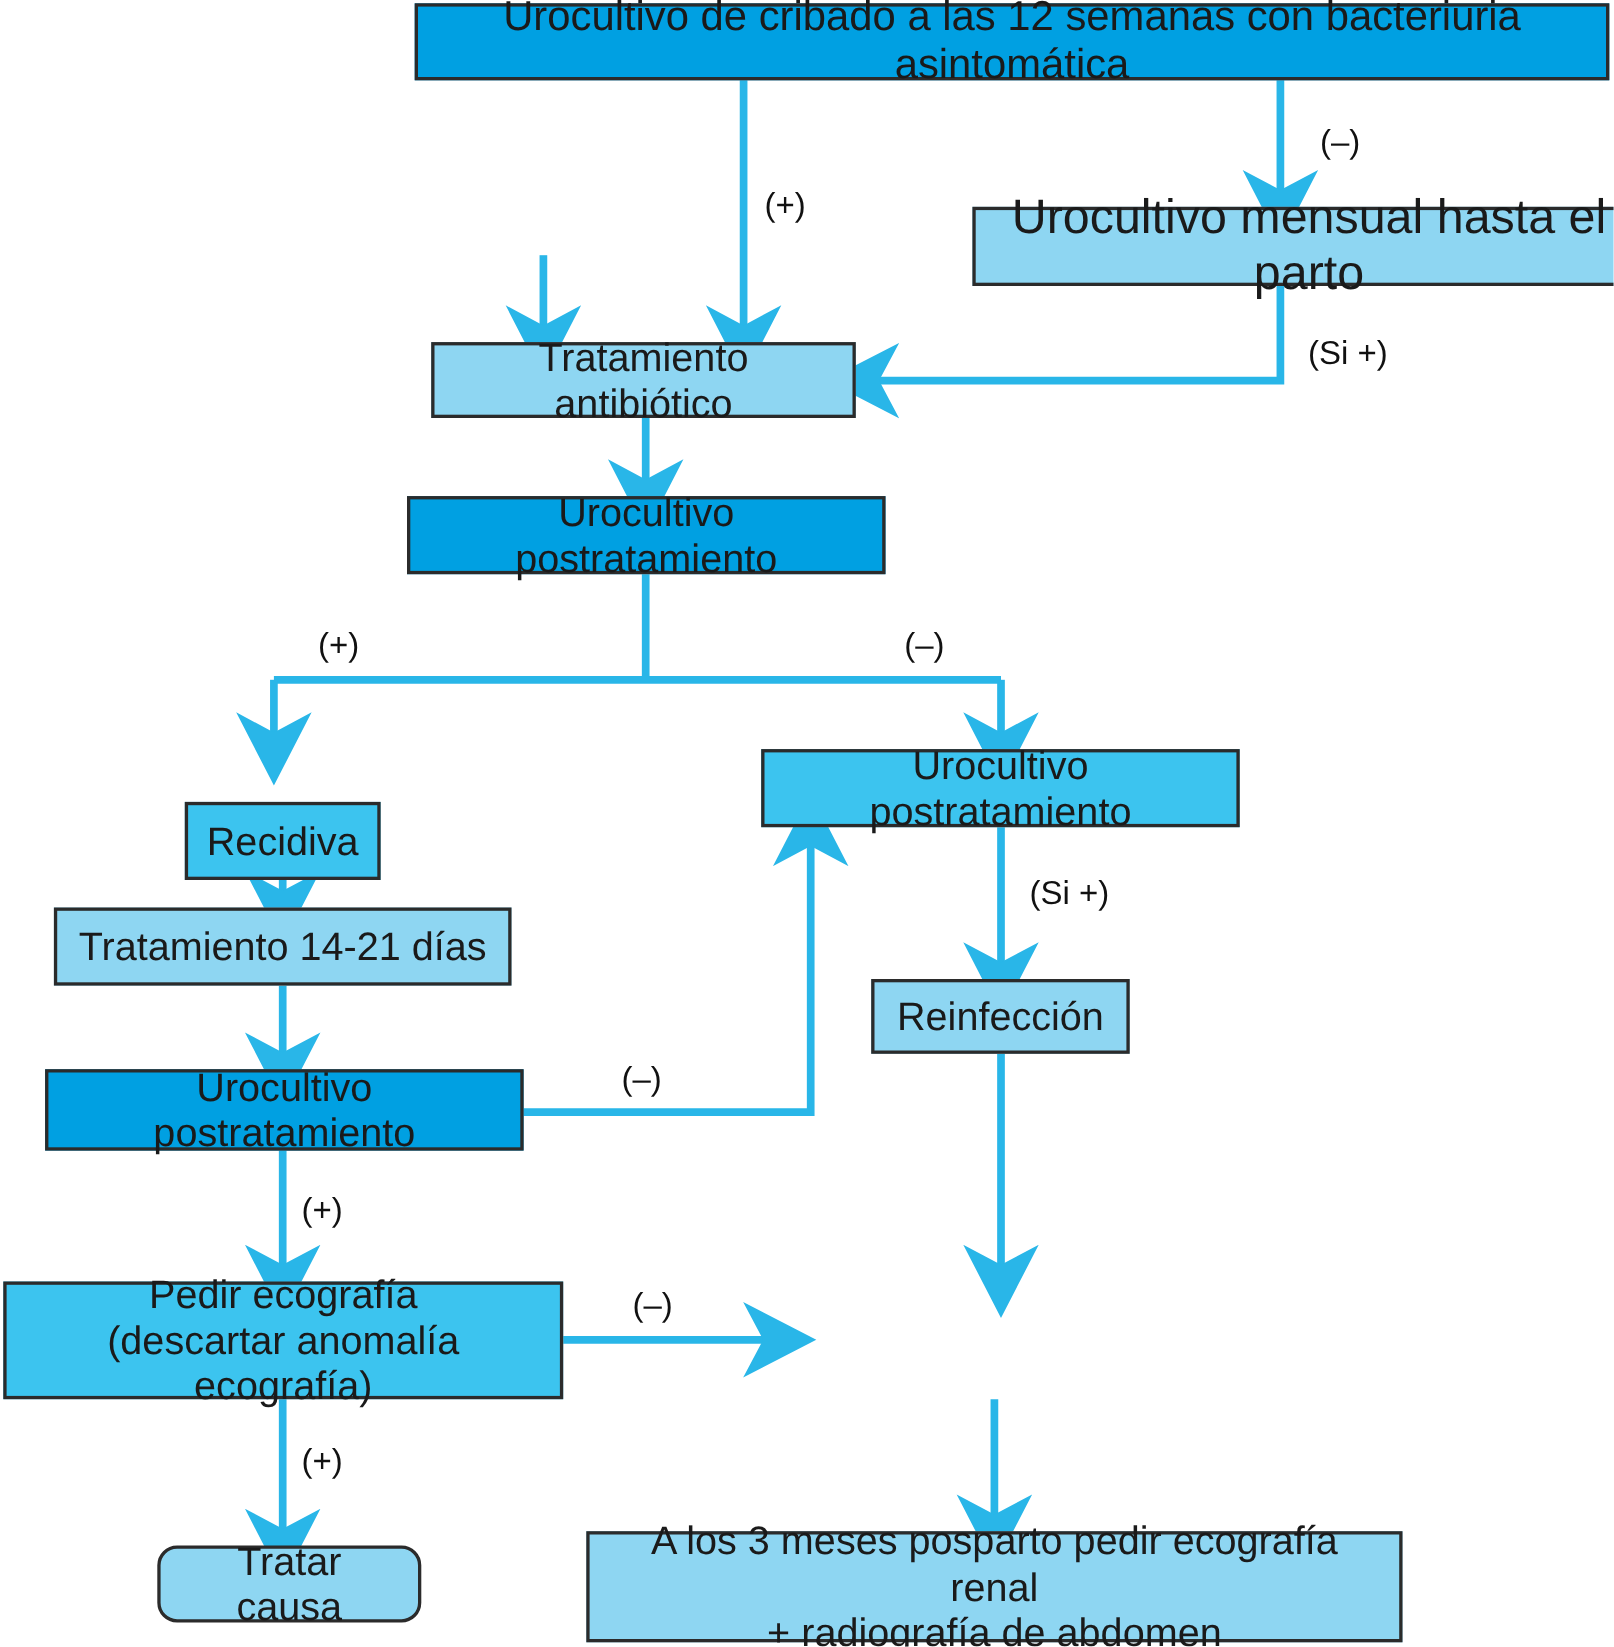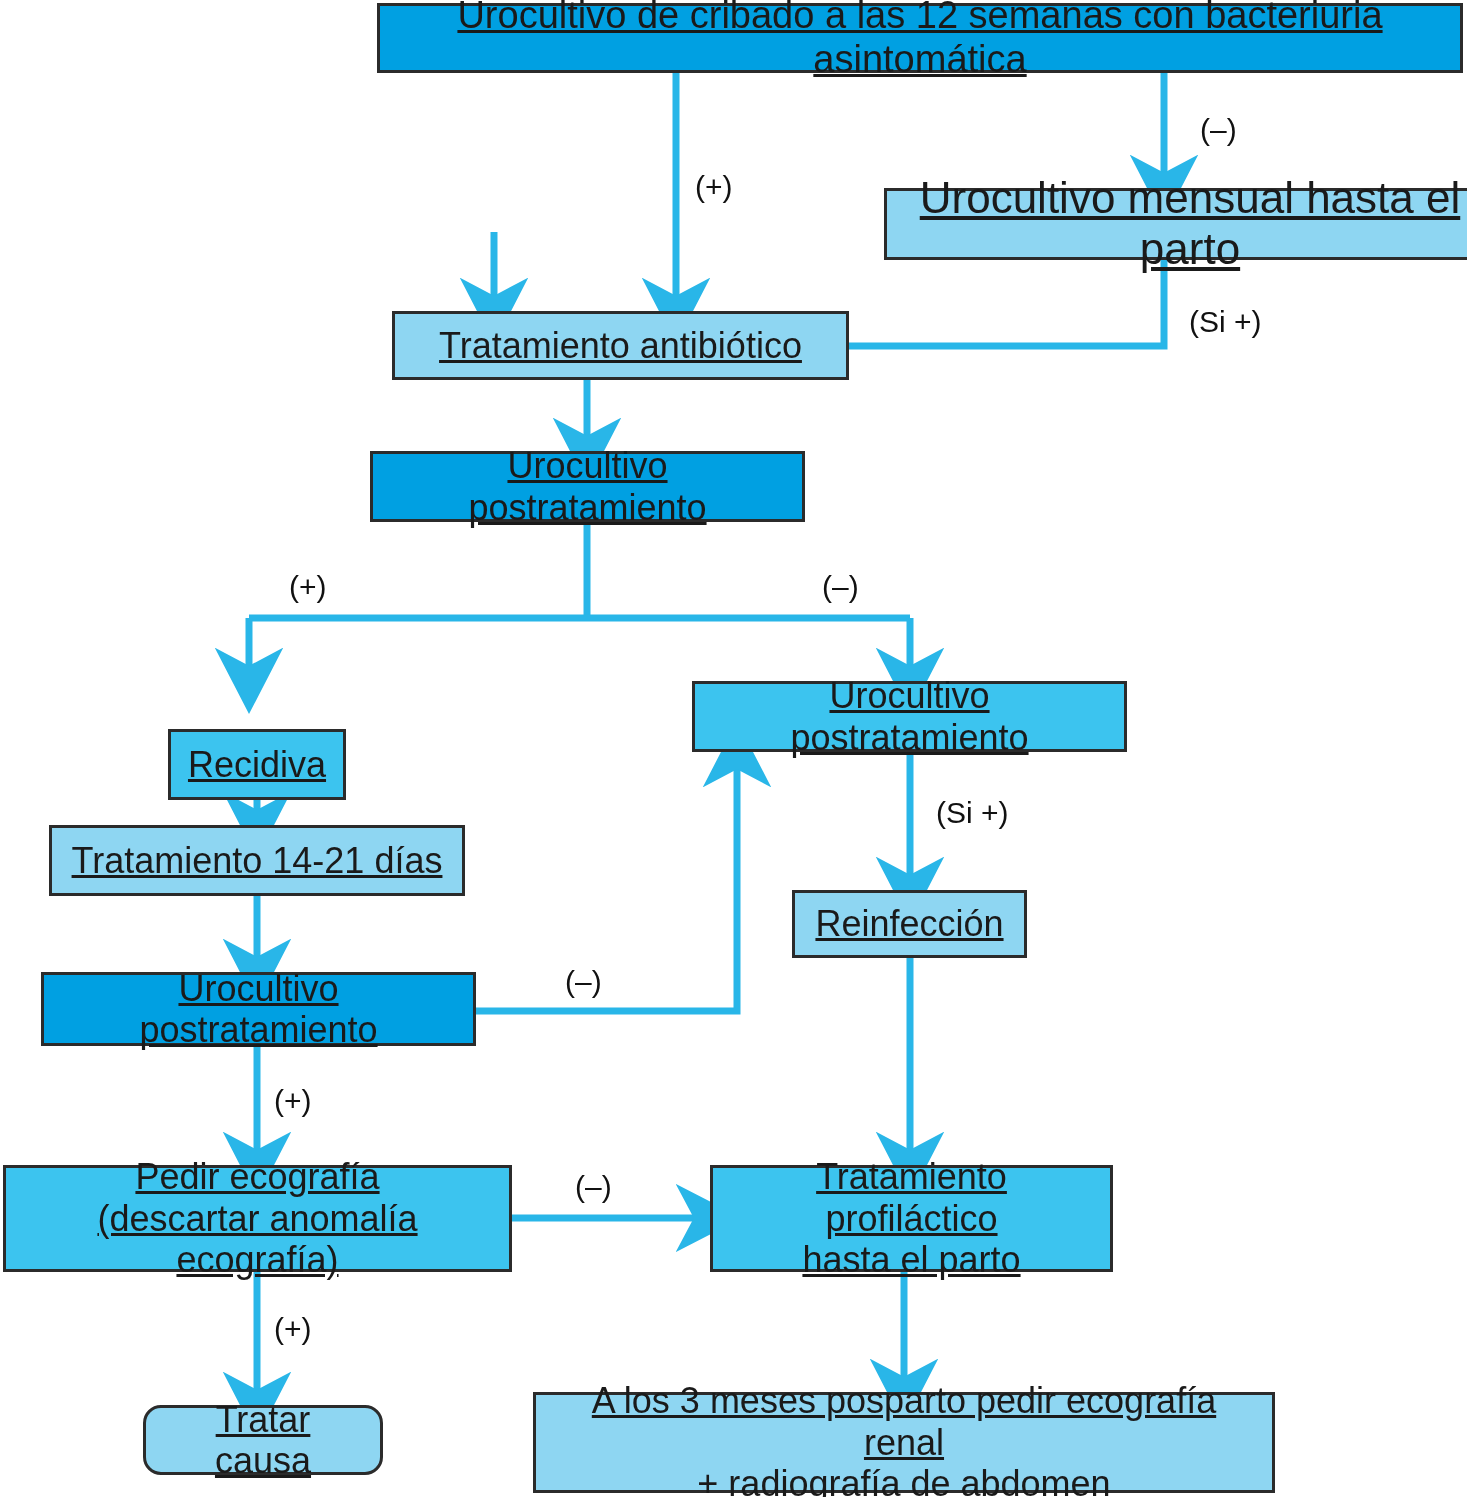--- a/index.html
+++ b/index.html
@@ -20,21 +20,20 @@
     box-sizing: border-box;
     border: 3px solid #2b2b2b;
     display: flex;
     align-items: center;
     justify-content: center;
     text-align: center;
     color: #1a1a1a;
     line-height: 1.15;
     z-index: 3;
     padding: 2px 18px;
-    text-decoration: underline;
   }
   .fill-dark  { background: #00a0e2; }
   .fill-mid   { background: #3cc4ef; }
   .fill-light { background: #8ed6f2; }
 
   .node-text { white-space: pre-line; display: block; }
 
   .edge-label {
     position: absolute;
     color: #111111;
@@ -102,21 +101,21 @@
 
   <div class="node fill-dark" style="left:377px; top:3px; width:1086px; height:70px; font-size:38px;">
     <span class="node-text">Urocultivo de cribado a las 12 semanas con bacteriuria asintomática</span>
   </div>
 
 
   <div class="node fill-light" style="left:884px; top:188px; width:612px; height:72px; font-size:44px;">
     <span class="node-text">Urocultivo mensual hasta el parto</span>
   </div>
 
-  <div class="node fill-light" style="left:392px; top:311px; width:457px; height:69px; font-size:36px;">
+  <div class="node fill-light" style="left:392px; top:311px; width:386px; height:69px; font-size:36px;">
     <span class="node-text">Tratamiento antibiótico</span>
   </div>
 
   <div class="node fill-dark" style="left:370px; top:451px; width:435px; height:71px; font-size:36px;">
     <span class="node-text">Urocultivo postratamiento</span>
   </div>
 
   <div class="node fill-mid" style="left:168px; top:681px; width:178px; height:71px; font-size:36px;margin-top:48px;">
     <span class="node-text">Recidiva</span>
   </div>
@@ -135,24 +134,20 @@
 
   <div class="node fill-dark" style="left:41px; top:972px; width:435px; height:74px; font-size:36px;">
     <span class="node-text">Urocultivo postratamiento</span>
   </div>
 
   <div class="node fill-mid" style="left:3px; top:1165px; width:509px; height:107px; font-size:36px;">
     <span class="node-text">Pedir ecografía
 (descartar anomalía ecografía)</span>
   </div>
 
-  <div class="node fill-mid" style="left:710px; top:1165px; width:403px; height:107px; font-size:36px;">
-    <span class="node-text">Tratamiento profiláctico
-hasta el parto</span>
-  </div>
 
   <div class="node fill-light" style="left:143px; top:1405px; width:240px; height:70px; font-size:36px;border-radius:18px;">
     <span class="node-text">Tratar causa</span>
   </div>
 
   <div class="node fill-light" style="left:533px; top:1392px; width:742px; height:101px; font-size:36px;">
     <span class="node-text">A los 3 meses posparto pedir ecografía renal
 + radiografía de abdomen</span>
   </div>
 

